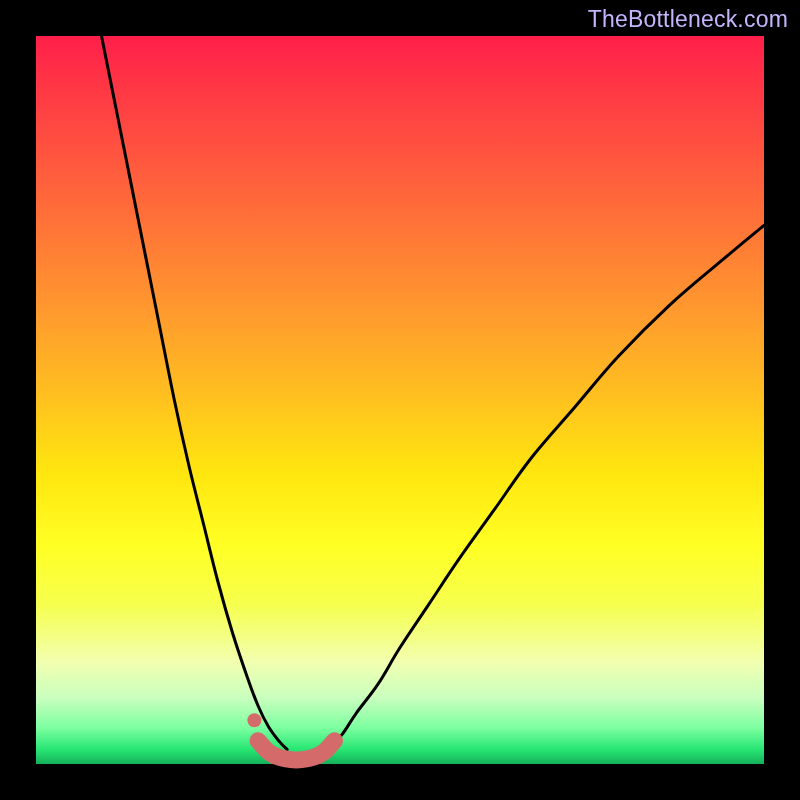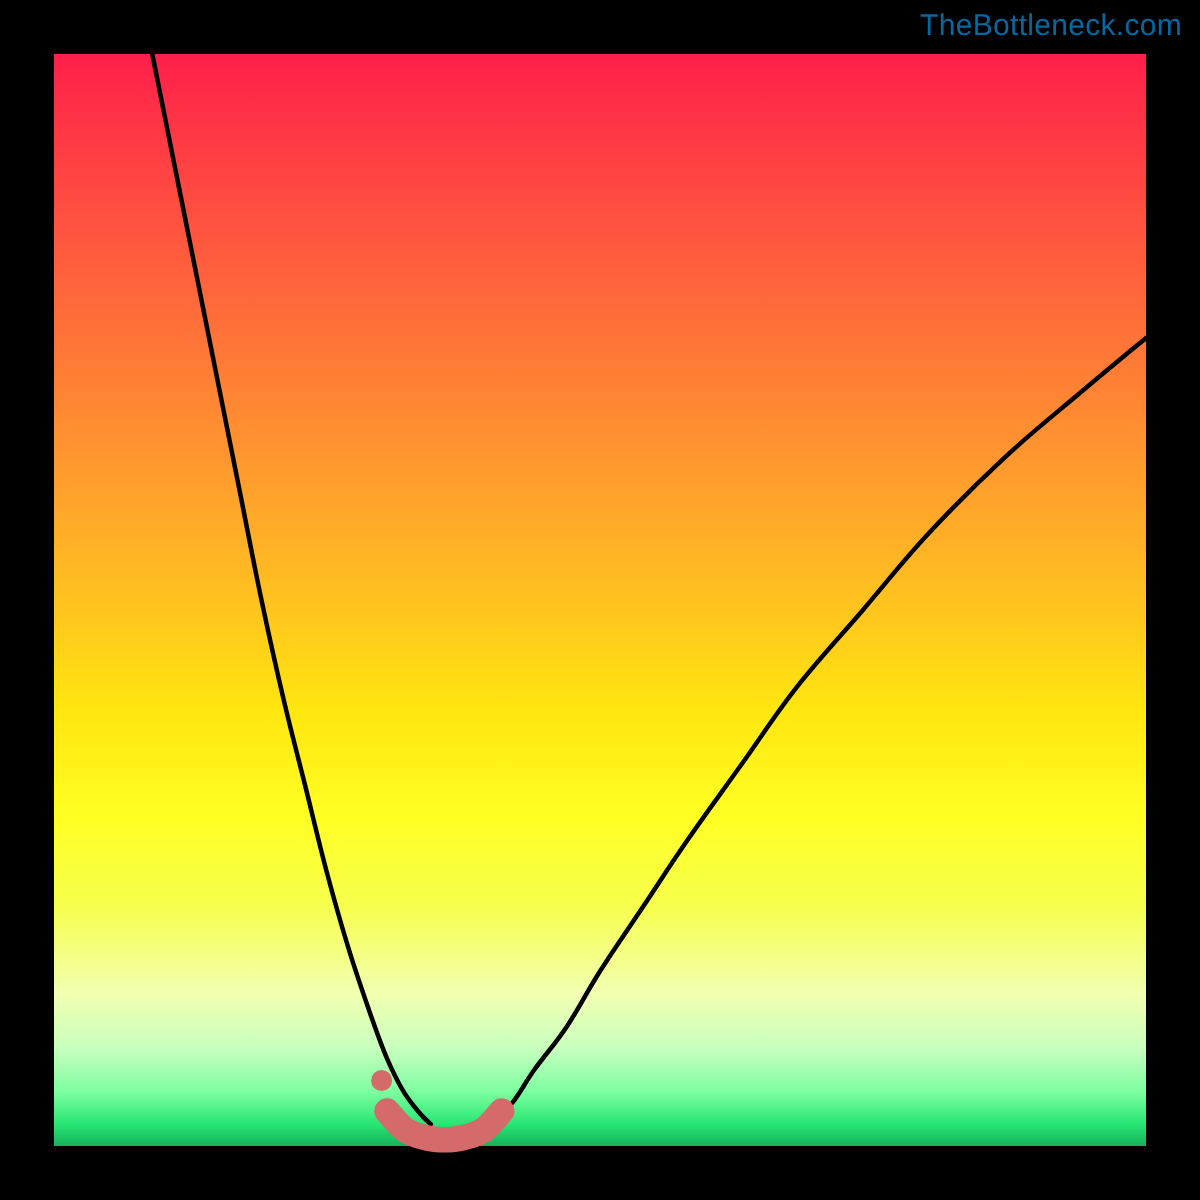--- a/index.html
+++ b/index.html
@@ -39,22 +39,22 @@
       #c8ffbe 91%,
       #7dffa0 95%,
       #27e673 98%,
       #15b15a 100%
     );
   }
   .watermark {
     position: absolute;
     top: 6px;
     right: 12px;
-    color: #0369a1;
-    font-size: 20px;
+    color: #c4b5fd;
+    font-size: 23px;
     font-weight: 500;
     letter-spacing: 0.2px;
     user-select: none;
   }
   svg.curves {
     position: absolute;
     left: 0;
     top: 0;
     width: 728px;
     height: 728px;

